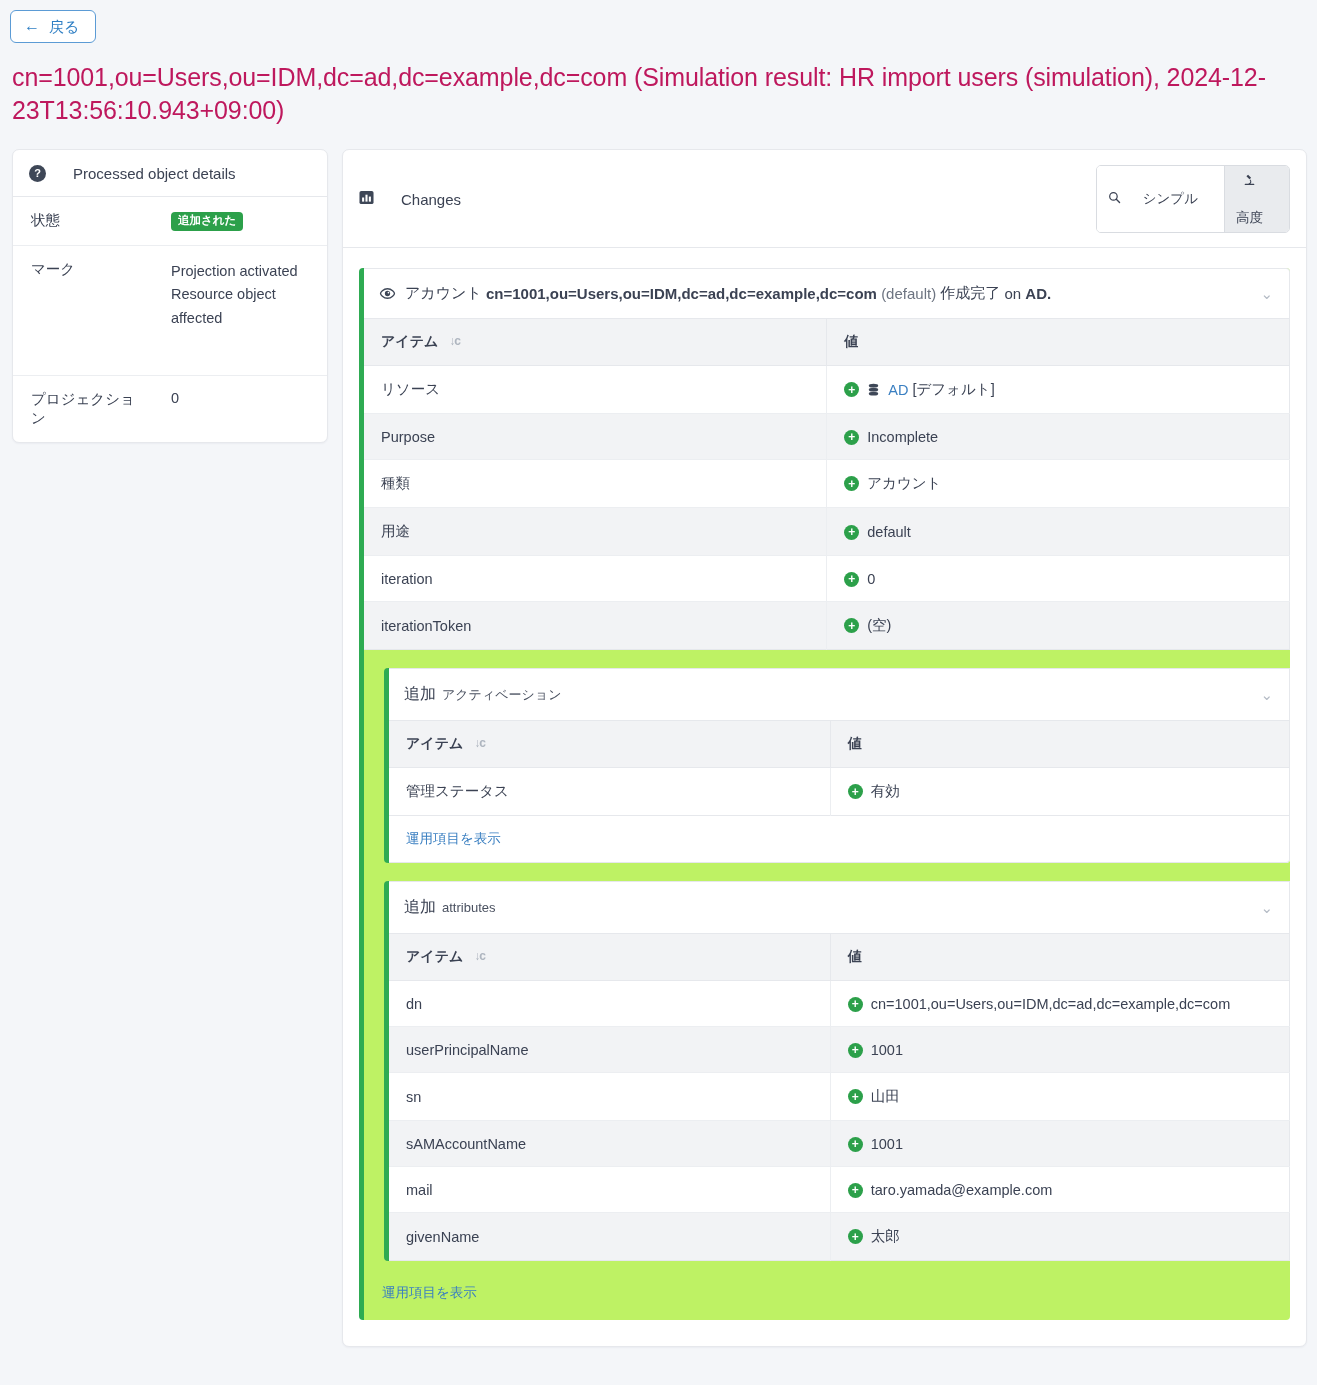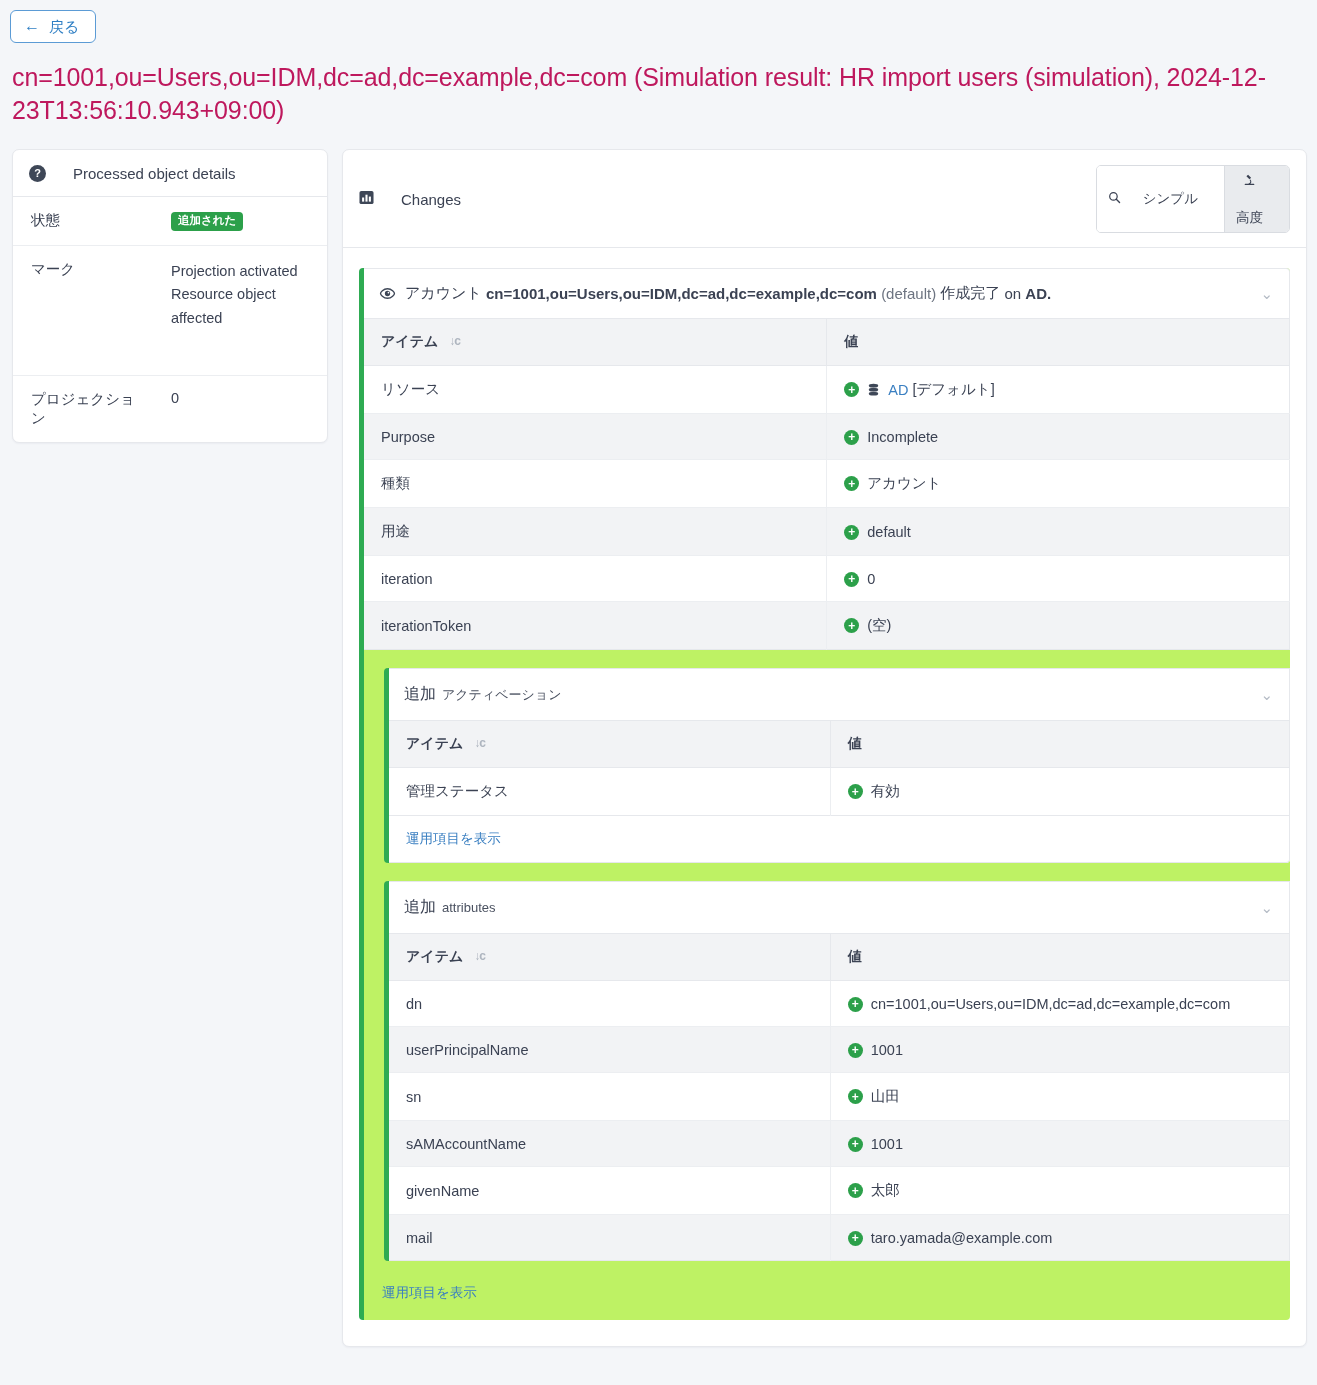--- a/index.html
+++ b/index.html
@@ -518,34 +518,34 @@
                   <tr>
                     <td>sAMAccountName</td>
                     <td>
                       <span class="val">
                           <span class="plus">+</span>
                       <span>1001</span>
                         </span>
                     </td>
                   </tr>
                   <tr>
+                    <td>mail</td>
+                    <td>
+                      <span class="val">
+                          <span class="plus">+</span>
+                      <span>taro.yamada@example.com</span>
+                        </span>
+                    </td>
+                  </tr>
+                  <tr>
                     <td>givenName</td>
                     <td>
                       <span class="val">
                           <span class="plus">+</span>
                       <span>太郎</span>
-                        </span>
-                    </td>
-                  </tr>
-                  <tr>
-                    <td>mail</td>
-                    <td>
-                      <span class="val">
-                          <span class="plus">+</span>
-                      <span>taro.yamada@example.com</span>
                         </span>
                     </td>
                   </tr>
                 </tbody>
               </table>
             </div>
           </div>
 
           <div class="outer-op-link">
             <a class="op-link">運用項目を表示</a>

